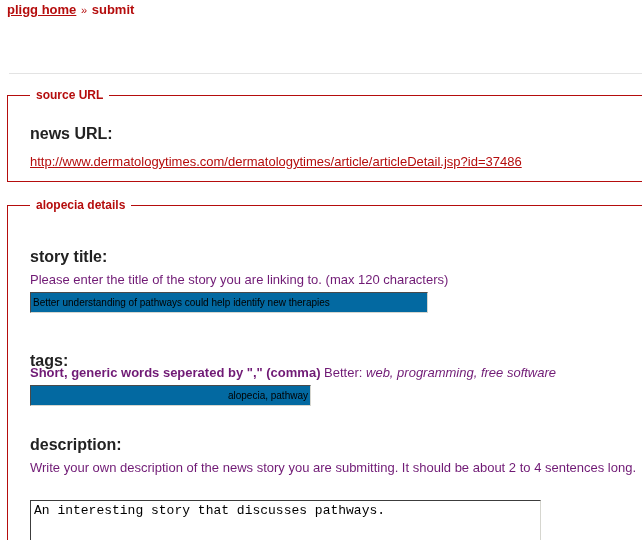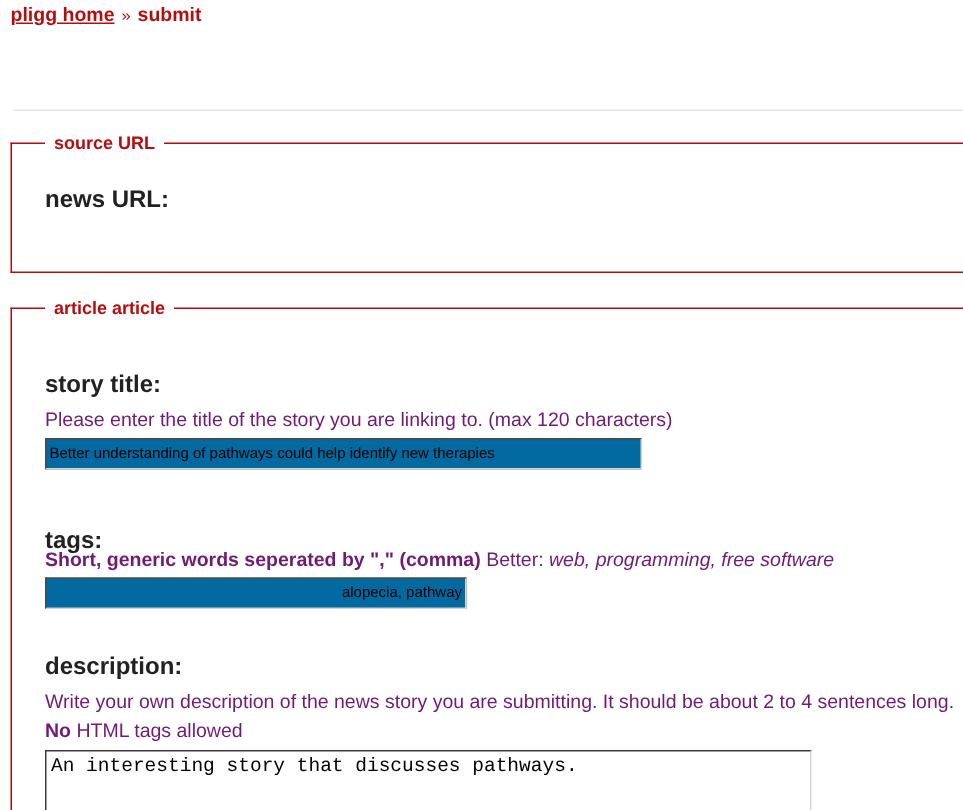--- a/index.html
+++ b/index.html
@@ -177,36 +177,36 @@
     <span class="crumb-current">submit</span>
   </div>
 
 
   <div class="title-rule"></div>
 
   <fieldset class="box" id="fs-source">
     <legend>source URL</legend>
     <div class="inner">
       <div class="field-label" style="left:22px; top:23px;">news URL:</div>
+      <div class="url-link" style="left:22px; top:52px;">http://www.dermatologytimes.com/dermatologytimes/article/articleDetail.jsp?id=37486</div>
     </div>
   </fieldset>
 
   <fieldset class="box" id="fs-article">
-    <legend>article article</legend>
+    <legend>alopecia details</legend>
     <div class="inner">
 
       <div class="field-label" style="left:22px; top:36px;">story title:</div>
       <div class="helper" style="left:22px; top:60px;">Please enter the title of the story you are linking to. (max 120 characters)</div>
       <input class="txt" type="text" style="left: 22px; top: 80px; width: 398px; height: 21px;" value="Better understanding of pathways could help identify new therapies">
 
       <div class="field-label" style="left:22px; top:140px;">tags:</div>
       <div class="helper" style="left:22px; top:153px;"><b>Short, generic words seperated by "," (comma)</b> <span>Better:</span> <i>web, programming, free software</i></div>
       <input class="txt" type="text" style="left: 22px; top: 173px; width: 281px; height: 21px; text-align: right;" value="alopecia, pathway">
 
       <div class="field-label" style="left:22px; top:224px;">description:</div>
       <div class="helper" style="left:22px; top:248px;">Write your own description of the news story you are submitting. It should be about 2 to 4 sentences long.</div>
-      <div class="helper" style="left:22px; top:267px;"><b>No</b> <span>HTML tags allowed</span></div>
       <textarea class="area" style="left: 22px; top: 288px; width: 511px; height: 95px;">An interesting story that discusses pathways.</textarea>
 
     </div>
   </fieldset>
 
 </div>
 
 </body></html>

